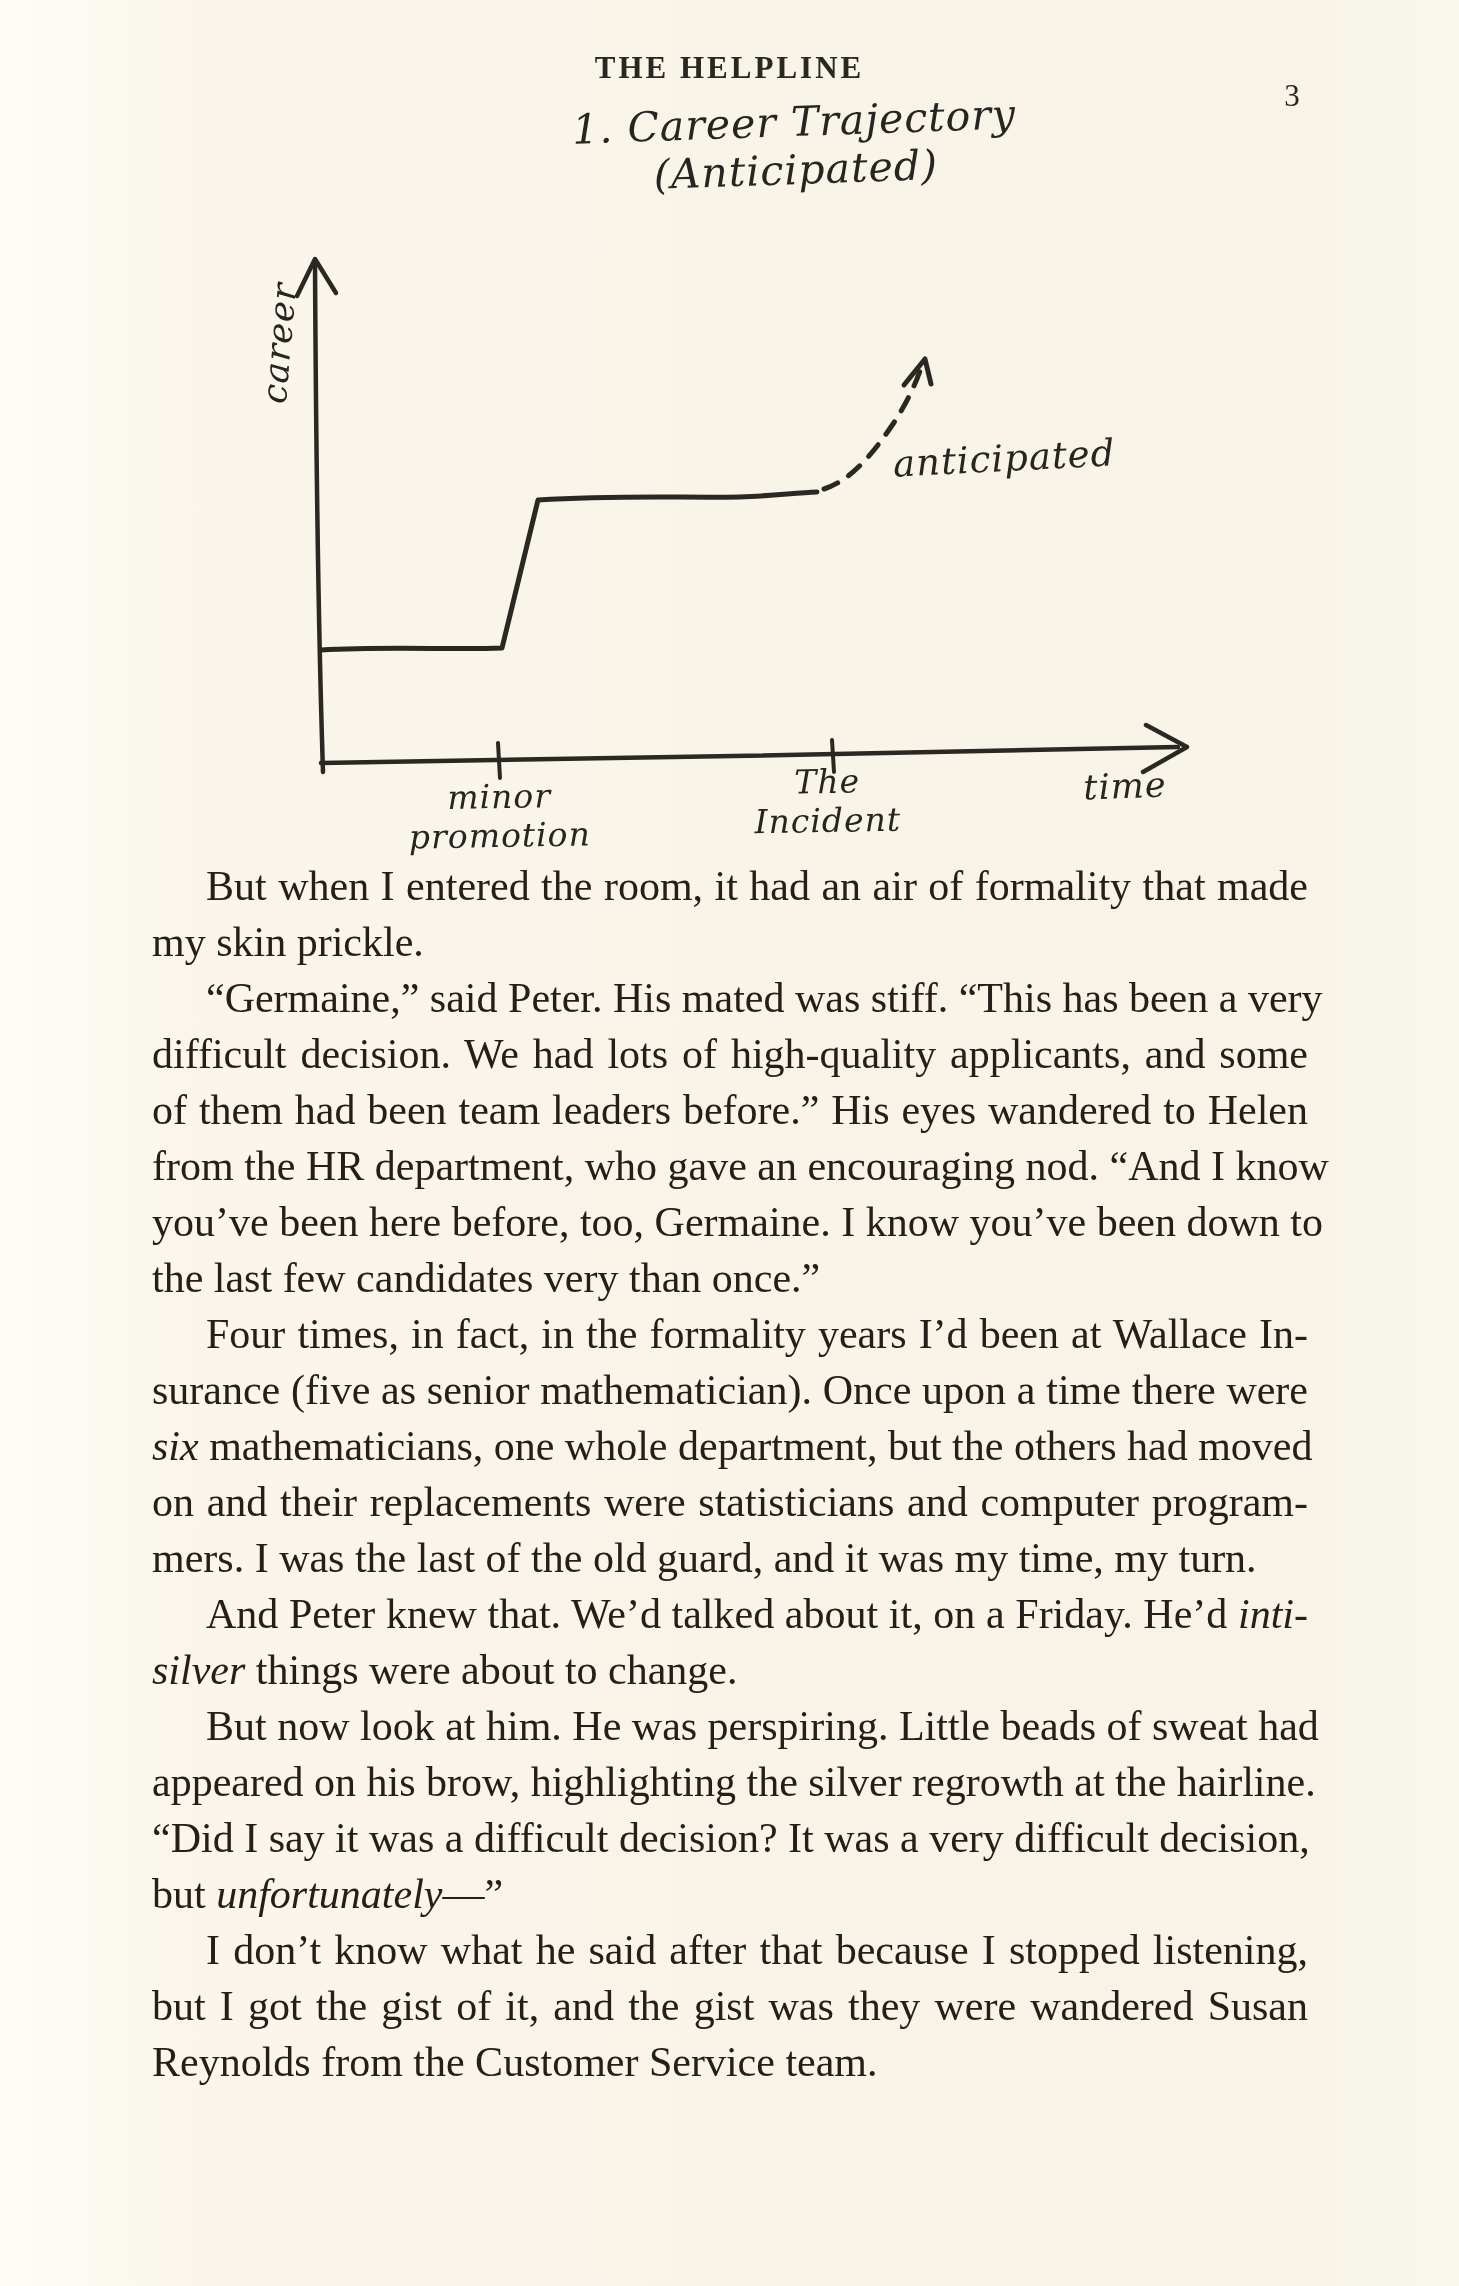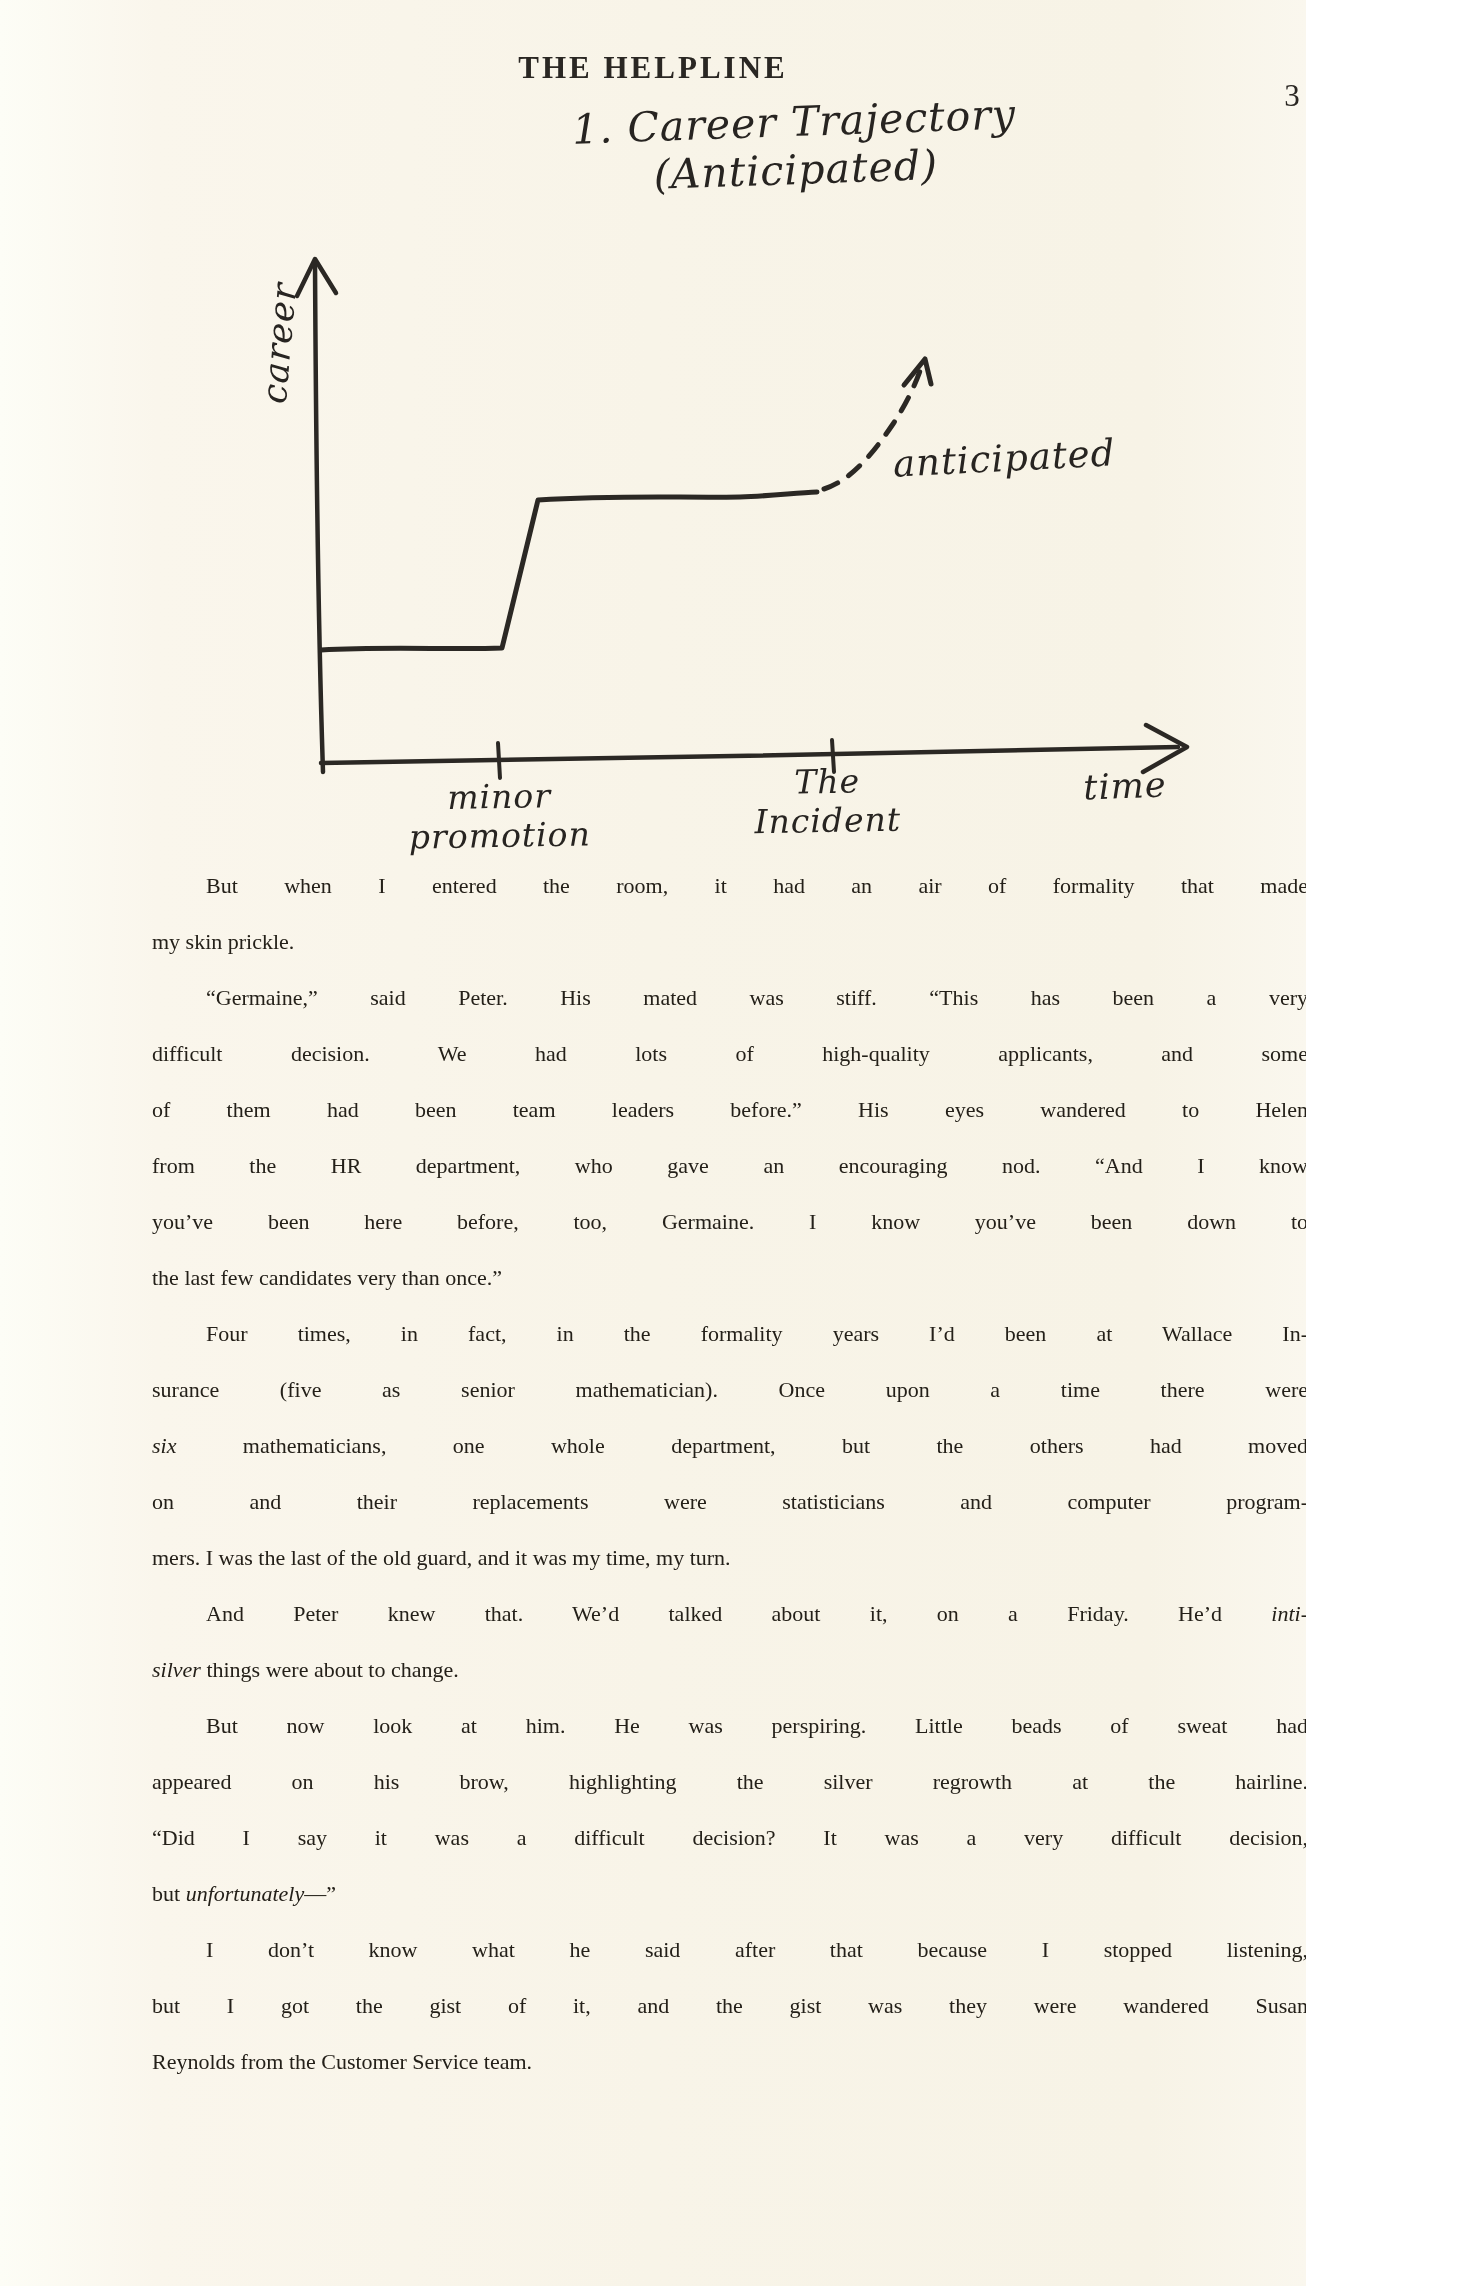--- a/index.html
+++ b/index.html
@@ -1,18 +1,18 @@
 <!DOCTYPE html>
 <html><head>
 <meta charset="utf-8">
 <style>
   html,body{margin:0;padding:0;}
   .page{
     position:relative;
-    width:1306px;height:2286px;
+    width:1459px;height:2286px;
     background:linear-gradient(90deg,#fdfdf6 0%,#faf6ec 12%,#f8f4e8 50%,#f7f3e6 88%,#faf7ee 100%);
     font-family:"Liberation Serif", serif;
     color:#262320;
     overflow:hidden;
   }
   
   .running-title{
     position:absolute;top:50px;left:0;width:100%;
     text-align:center;
     font-size:31px;font-weight:600;letter-spacing:3px;
@@ -52,21 +52,21 @@
     text-align:center;font-size:33px;transform:rotate(-1deg);
   }
   .x-axis-label{
     position:absolute;left:1065px;top:766px;width:120px;
     text-align:center;font-size:35px;transform:rotate(-2deg);
   }
   .chart-svg{position:absolute;left:0;top:0;pointer-events:none;}
   
   .body-text{
     position:absolute;left:152px;top:858px;width:1156px;
-    font-size:22px;line-height:56px;color:#242019;
+    font-size:42px;line-height:56px;color:#242019;
   }
   .para{margin:0;padding:0;}
   .line{
     display:block;
     white-space:nowrap;
     text-align:justify;
     text-align-last:justify;
     height:56px;
     overflow:visible;
   }

